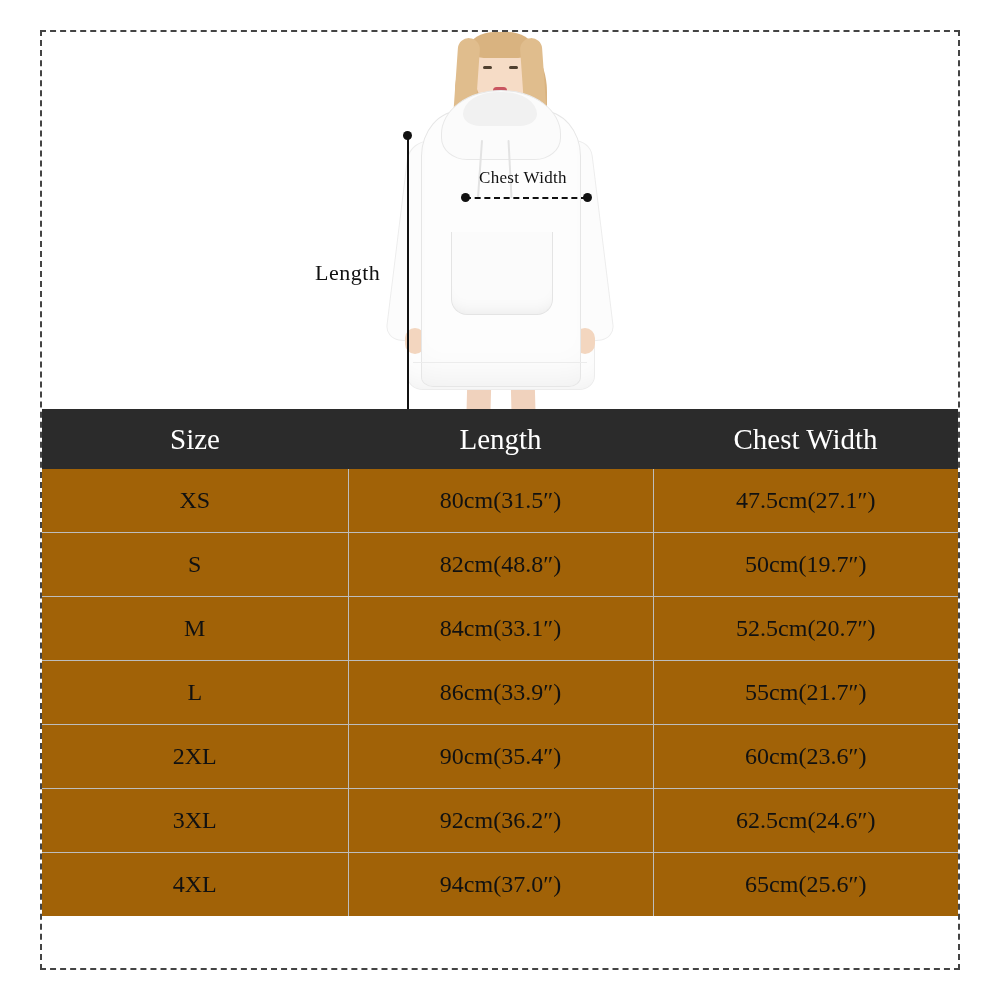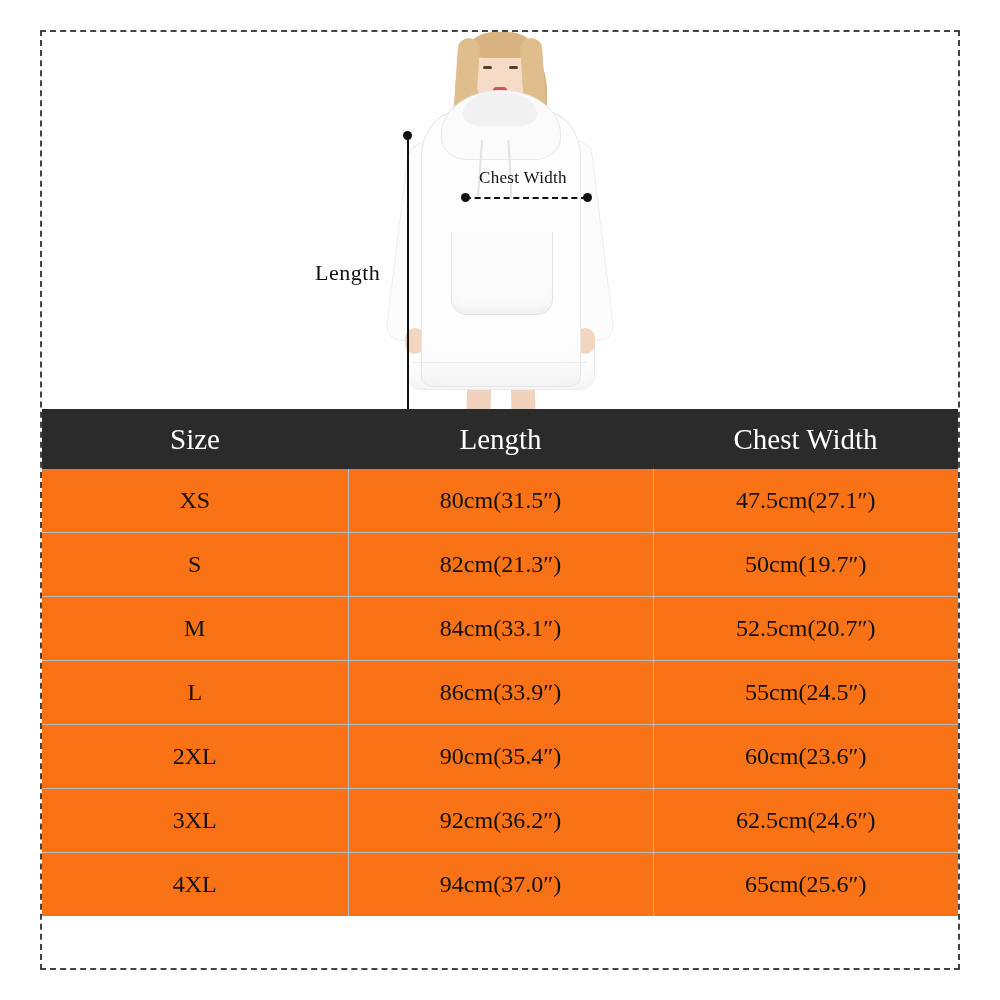--- a/index.html
+++ b/index.html
@@ -291,21 +291,21 @@
     text-align: center;
     border: none;
   }
   tbody td {
     height: 61px;
     text-align: center;
     font-size: 24px;
     color: #111;
     border-bottom: 1px solid #bdbdbd;
     border-right: 1px solid #bdbdbd;
-    background: #f97316;
+    background: #a16207;
   }
   tbody td:last-child { border-right: none; }
   tbody tr:last-child td { border-bottom: none; }
   tbody td:first-child { border-left: none; }
   col.c1 { width: 306px; }
   col.c2 { width: 305px; }
   col.c3 { width: 305px; }
 </style>
 </head>
 <body>
@@ -372,32 +372,32 @@
         </tr>
       </thead>
       <tbody>
         <tr>
           <td>XS</td>
           <td>80cm(31.5″)</td>
           <td>47.5cm(27.1″)</td>
         </tr>
         <tr>
           <td>S</td>
-          <td>82cm(21.3″)</td>
+          <td>82cm(48.8″)</td>
           <td>50cm(19.7″)</td>
         </tr>
         <tr>
           <td>M</td>
           <td>84cm(33.1″)</td>
           <td>52.5cm(20.7″)</td>
         </tr>
         <tr>
           <td>L</td>
           <td>86cm(33.9″)</td>
-          <td>55cm(24.5″)</td>
+          <td>55cm(21.7″)</td>
         </tr>
         <tr>
           <td>2XL</td>
           <td>90cm(35.4″)</td>
           <td>60cm(23.6″)</td>
         </tr>
         <tr>
           <td>3XL</td>
           <td>92cm(36.2″)</td>
           <td>62.5cm(24.6″)</td>

